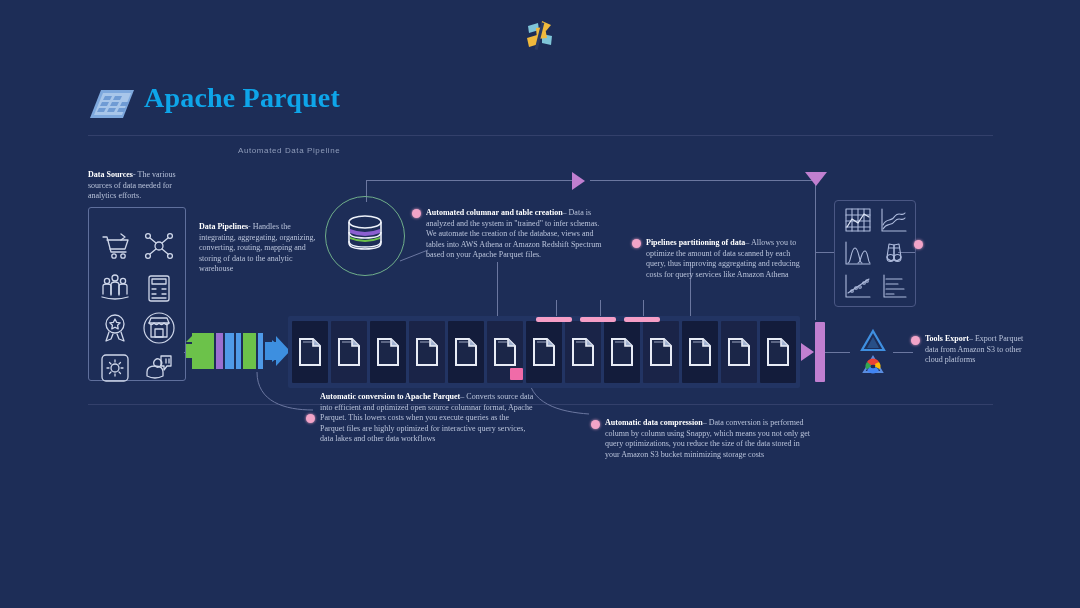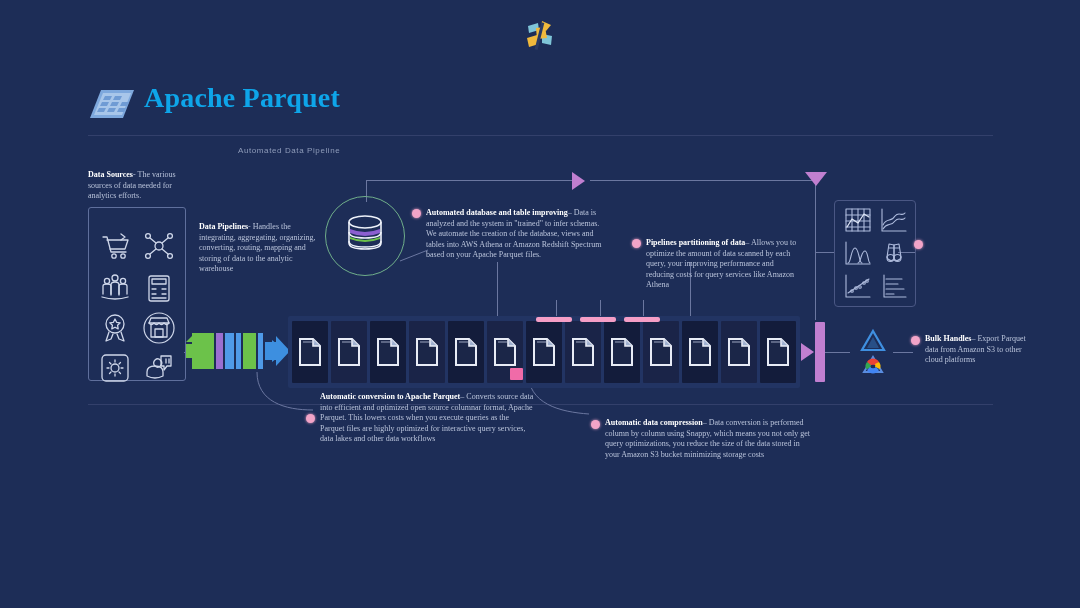--- a/index.html
+++ b/index.html
@@ -414,35 +414,35 @@
     <span>Handles the integrating, aggregating, organizing, converting, routing, mapping and storing of data to the analytic warehouse</span>
   </div>
 
   <div class="callout" style="left:88px;top:170px;width:112px;">
     <b>Data Sources</b><span>-</span>
     <span>The various sources of data needed for analytics efforts.</span>
   </div>
 
   <div class="dot" style="left:412px;top:209px;"></div>
   <div class="callout" style="left:426px;top:208px;width:178px;">
-    <b>Automated database and table improving</b><span>–</span>
+    <b>Automated columnar and table creation</b><span>–</span>
     <span>Data is analyzed and the system in "trained" to infer schemas. We automate the creation of the database, views and tables into AWS Athena or Amazon Redshift Spectrum based on your Apache Parquet files.</span>
   </div>
 
   <div class="dot" style="left:632px;top:239px;"></div>
   <div class="callout" style="left:646px;top:238px;width:155px;">
     <b>Pipelines partitioning of data</b><span>–</span>
-    <span>Allows you to optimize the amount of data scanned by each query, your improving performance and reducing  costs for query services like Amazon Athena</span>
+    <span>Allows you to optimize the amount of data scanned by each query, thus improving aggregating and reducing  costs for query services like Amazon Athena</span>
   </div>
 
   <div class="dot" style="left:914px;top:240px;"></div>
 
   <div class="dot" style="left:911px;top:336px;"></div>
   <div class="callout" style="left:925px;top:334px;width:112px;">
-    <b>Bulk Handles</b><span>–</span>
+    <b>Tools Export</b><span>–</span>
     <span>Export Parquet data from Amazon S3 to other cloud platforms</span>
   </div>
 
   <div class="dot" style="left:306px;top:414px;"></div>
   <div class="callout" style="left:320px;top:392px;width:215px;">
     <b>Automatic conversion to Apache Parquet</b><span>–</span>
     <span>Converts source data into efficient and optimized open source columnar format, Apache Parquet. This lowers costs when you execute queries as the Parquet files are highly optimized for interactive query services, data lakes and other data workflows</span>
   </div>
 
   <div class="dot" style="left:591px;top:420px;"></div>

